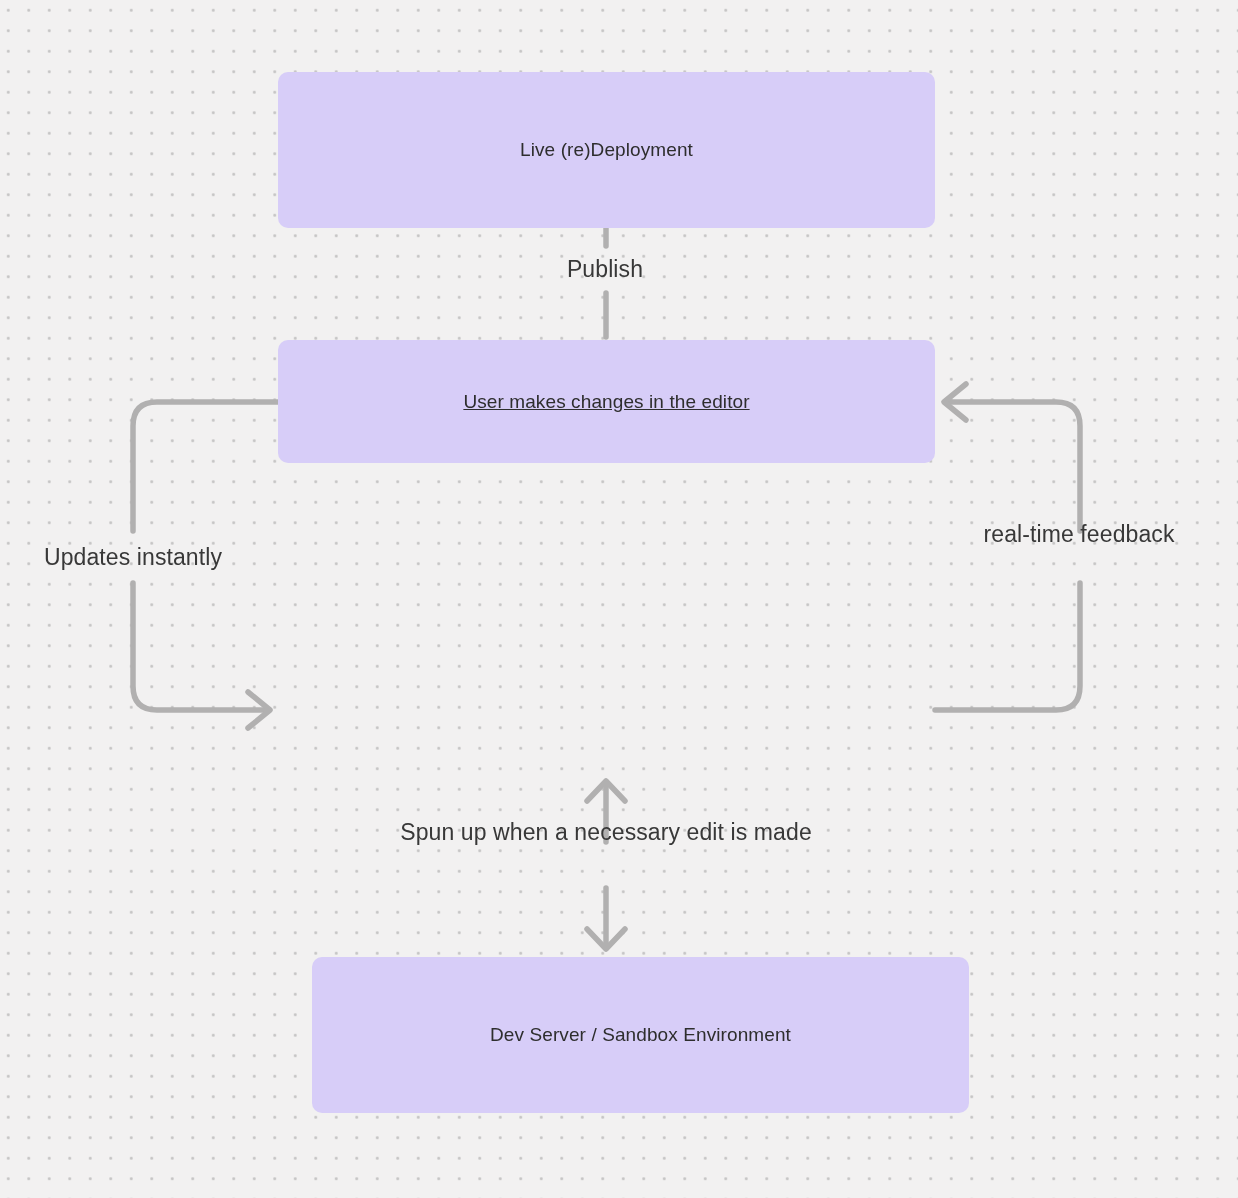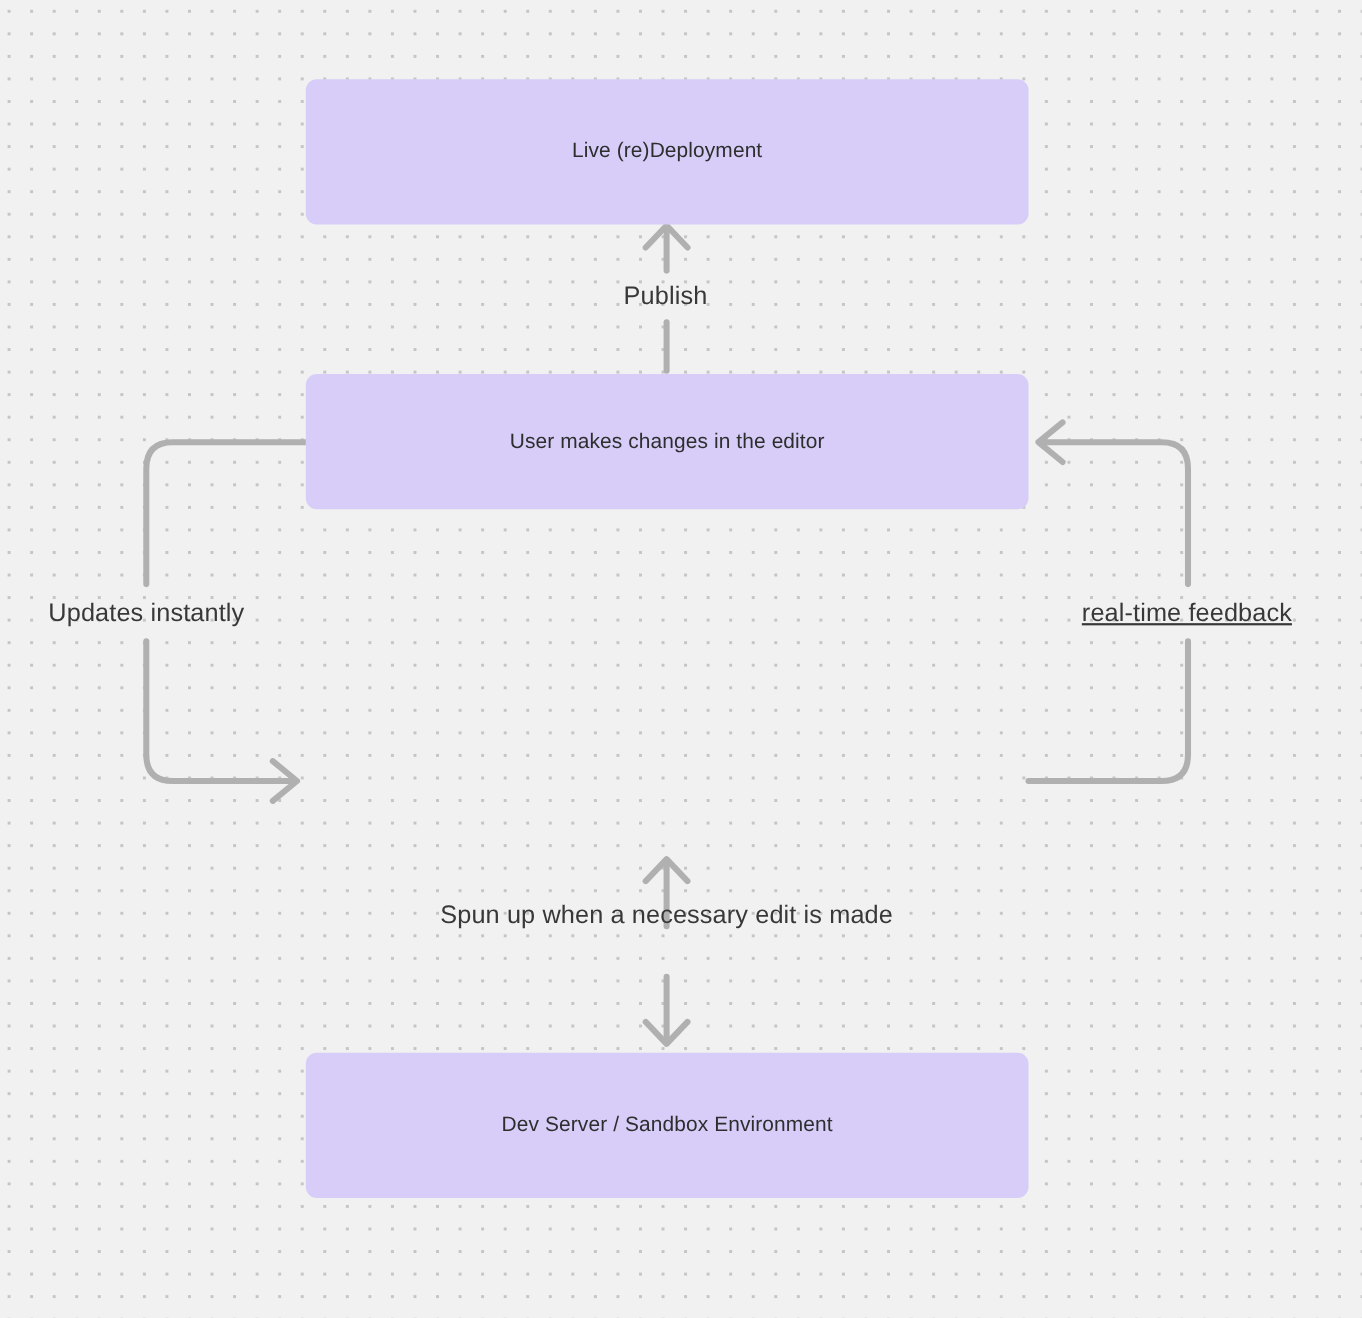--- a/index.html
+++ b/index.html
@@ -36,45 +36,45 @@
     fill:none;
     stroke:var(--edge);
     stroke-width:5.5;
     stroke-linecap:round;
     stroke-linejoin:round;
   }
   .node{
     position:absolute;
     left:278px;
     width:657px;
-    height:132px;
+    height:156px;
     border-radius:10px;
     background:var(--node-fill);
     display:flex;
     align-items:center;
     justify-content:center;
     color:var(--node-text);
     font-size:19px;
     letter-spacing:0.1px;
   }
   .node-1{top:72px;}
-  .node-2{top:340px;height:123px;}
+  .node-2{top:340px;height:123px;text-decoration:underline;}
   .node-3{top:648px;}
-  .node-4{top:957px;}
+  .node-4{top:957px;margin-left:34px;}
   .edge-label{
     position:absolute;
     transform:translate(-50%,-50%);
     white-space:nowrap;
     color:var(--edge-label-text);
     font-size:23px;
     letter-spacing:0.1px;
   }
   .label-publish{left:605px;top:269px;}
   .label-updates{left:133px;top:557px;}
-  .label-feedback{left:1079px;top:557px;text-decoration:underline;}
+  .label-feedback{left:1079px;top:534px;}
   .label-spunup{left:606px;top:832px;}
 </style>
 </head>
 <body>
 
 <div class="canvas">
 
   <svg class="edges-svg" viewBox="0 0 1238 1198">
 
     <g>

